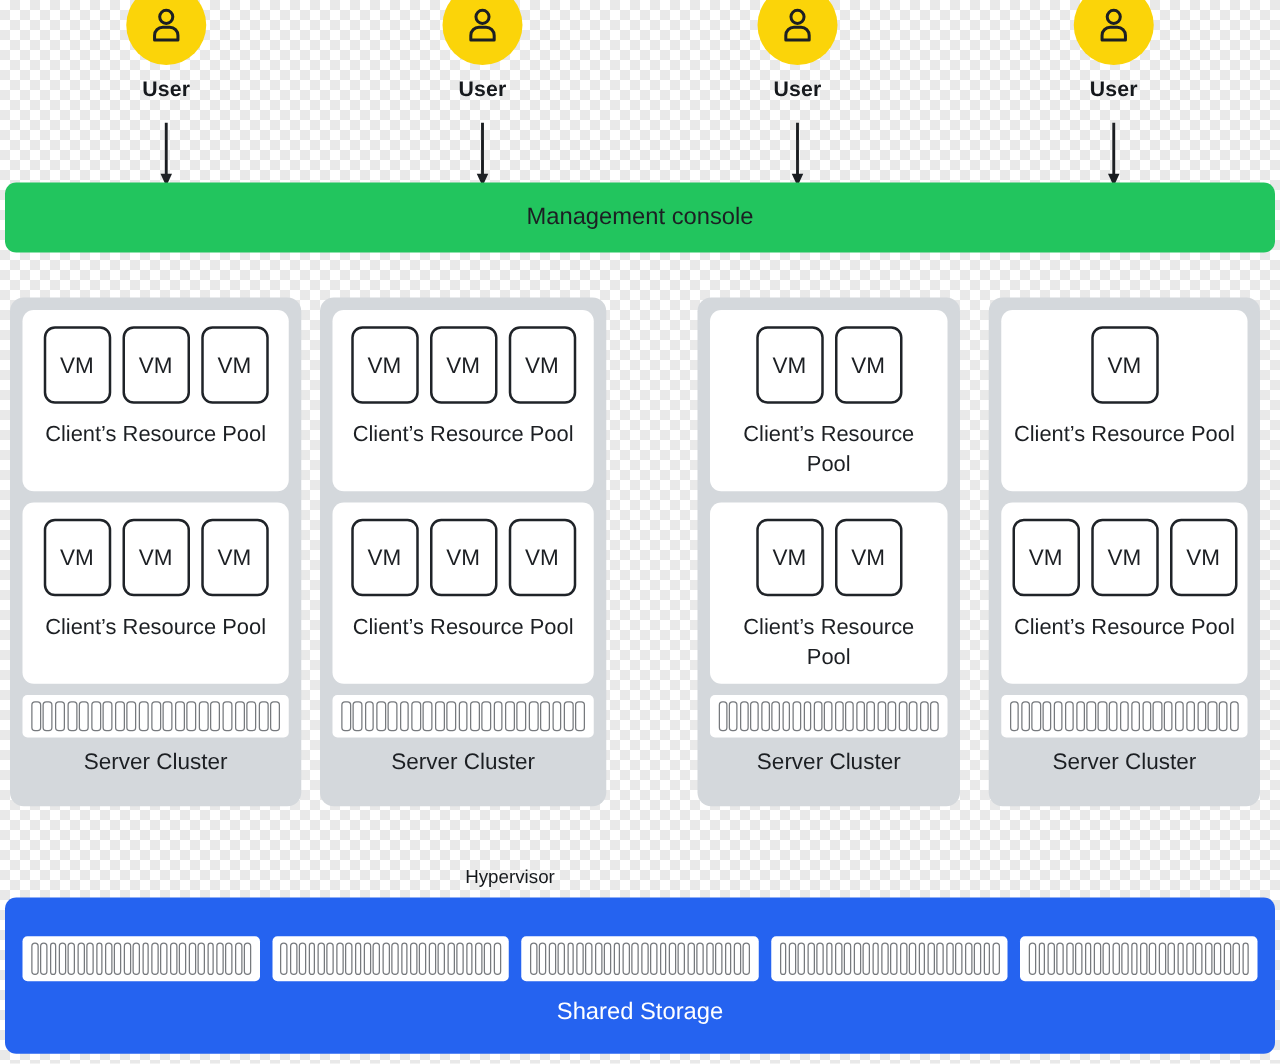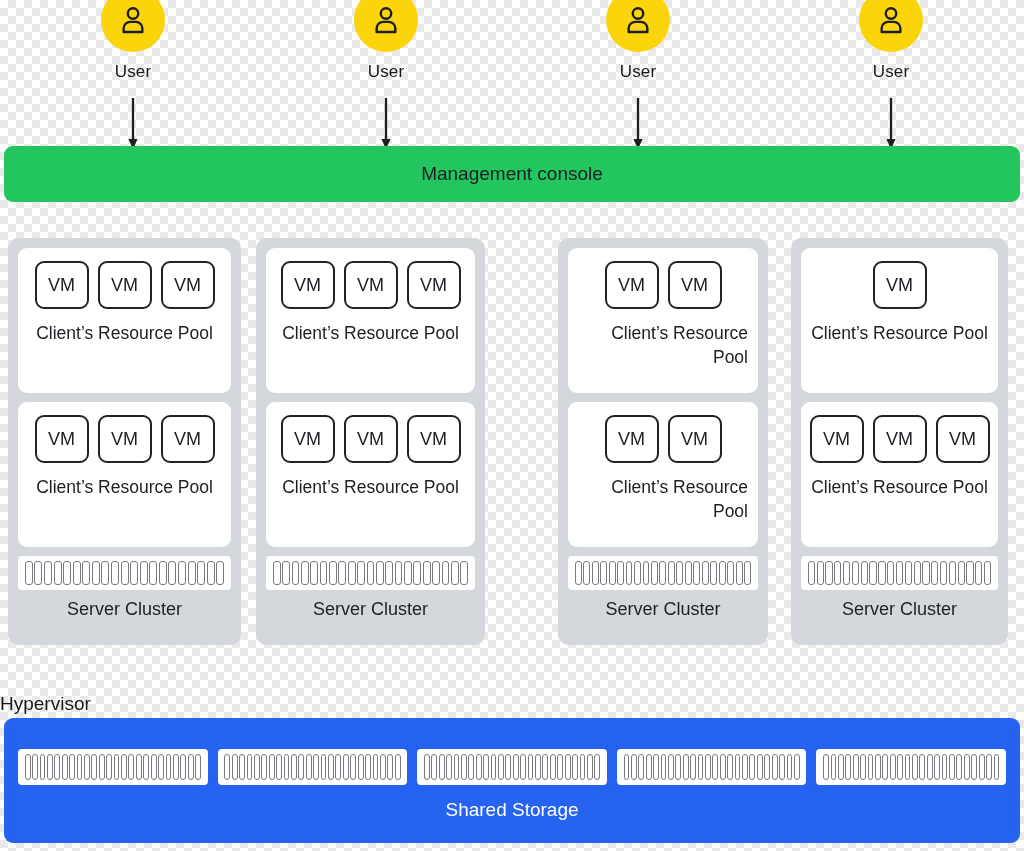--- a/index.html
+++ b/index.html
@@ -45,20 +45,21 @@
     display: flex;
     align-items: center;
     justify-content: center;
   }
   .user-avatar svg { display: block; }
   .user-label {
     margin-top: 10px;
     font-size: 17px;
     color: #16191d;
     letter-spacing: .1px;
+    font-weight: bold;
   }
   .user-arrow {
     position: absolute;
     top: 98px;
     width: 12px;
     margin-left: -6px;
   }
   .user-arrow svg { display: block; }
 
   
@@ -84,23 +85,23 @@
     position: absolute;
     left: 0;
     top: 238px;
     width: 1024px;
     height: 472px;
   }
   #hypervisor-label {
     position: absolute;
     left: 0;
     top: 455px;
-    width: 1024px;
-    text-align: left;
-    font-size: 19px;
+    width: 816px;
+    text-align: center;
+    font-size: 15px;
     color: #16191d;
   }
 
   
   .cluster {
     position: absolute;
     top: 0;
     background: #d4d8dc;
     border-radius: 11px;
     box-sizing: border-box;
@@ -126,36 +127,36 @@
     flex: 0 0 auto;
     height: 145px;
   }
   .vm-row {
     display: flex;
     gap: 9px;
     justify-content: center;
   }
   .vm-box {
     width: 54px;
-    height: 48px;
+    height: 62px;
     border: 2.4px solid #1f2328;
     border-radius: 9px;
     background: #ffffff;
     display: flex;
     align-items: center;
     justify-content: center;
     font-size: 18px;
     color: #1c1f23;
     box-sizing: border-box;
   }
   .pool-label {
     margin-top: 12px;
     font-size: 17.5px;
     line-height: 1.38;
-    text-align: right;
+    text-align: center;
     color: #1c1f23;
     max-width: 200px;
   }
 
   
   .rack {
     background: #ffffff;
     border-radius: 4px;
     padding: 5px 6px;
     box-sizing: border-box;

